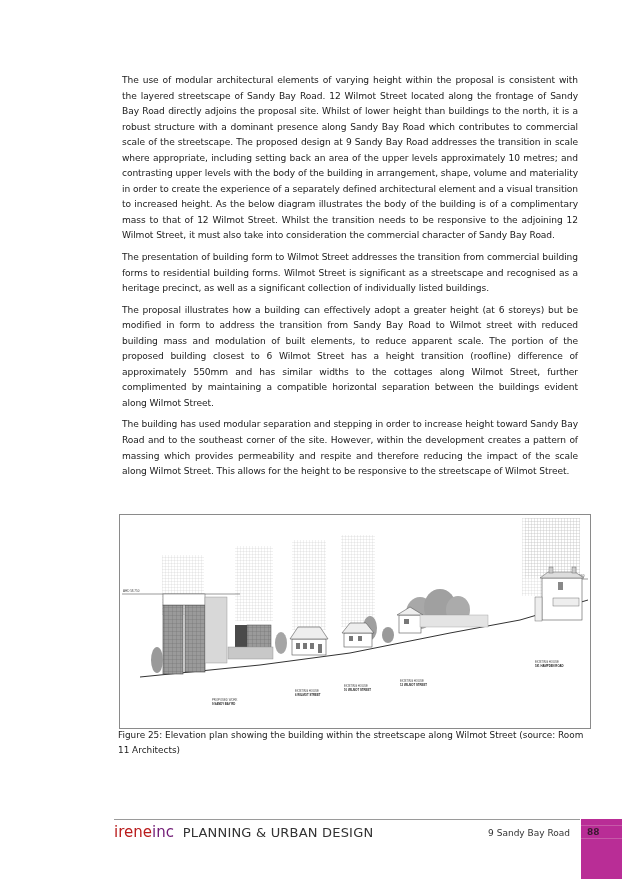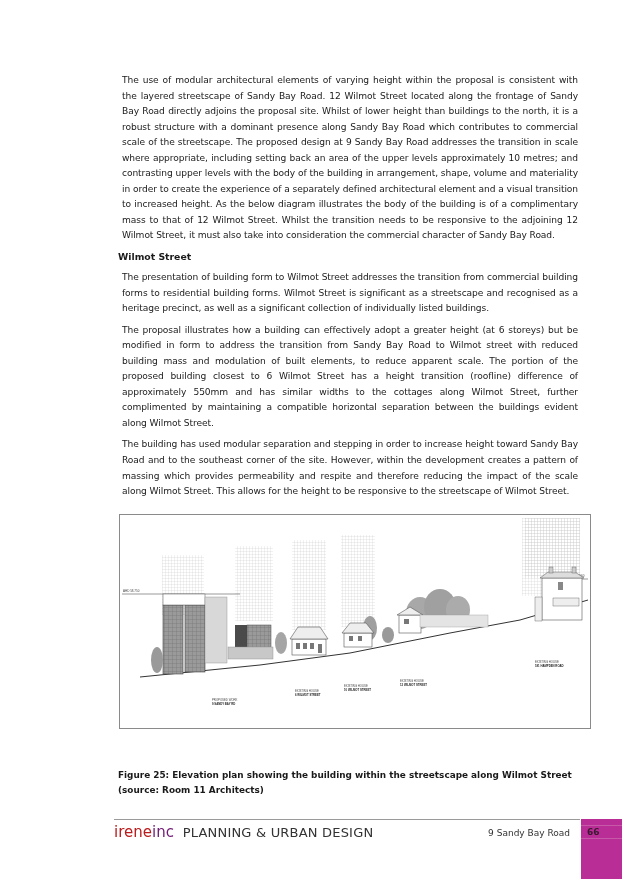--- a/index.html
+++ b/index.html
@@ -3,37 +3,36 @@
   <meta charset="utf-8">
   <style>
     html, body { margin: 0; padding: 0; background: #ffffff; }
     body { width: 622px; height: 879px; position: relative; overflow: hidden;
       font-family: "DejaVu Sans", sans-serif; color: #1a1a1a; }
     .content { position: absolute; left: 118px; top: 73px; width: 460px; }
     .para { font-size: 9.1px; line-height: 15.55px; text-align: justify; margin: 0 0 6px 4px; letter-spacing: -0.08px; }
     .heading { font-size: 9.3px; font-weight: bold; margin: 2px 0 6px 0; line-height: 14px; }
     .figure { position: absolute; left: 119px; top: 514px; width: 470px; height: 213px; border: 1.5px solid #8a8a8a; background: #fff; }
     .figure svg { display: block; }
-    .caption { position: absolute; left: 118px; top: 768px; width: 470px; font-size: 8.9px; font-weight: bold; line-height: 14.5px; }
+    .caption { position: absolute; left: 118px; top: 728px; width: 470px; font-size: 8.9px; font-weight: normal; line-height: 14.5px; }
     .footer-rule { position: absolute; left: 114px; top: 819px; width: 466px; height: 1px; background: #9a9a9a; }
     .footer-logo { position: absolute; left: 114px; top: 822px; font-size: 15px; line-height: 20px; }
     .logo-a { color: #b91c1c; }
     .logo-b { color: #701a75; }
     .footer-tag { font-size: 13px; color: #333; margin-left: 4px; letter-spacing: 0.2px; }
     .footer-doc { position: absolute; right: 52px; top: 828px; font-size: 9px; color: #333; }
     .page-tab { position: absolute; left: 581px; top: 819px; width: 41px; height: 60px; background: #b92d96; }
     .page-num { position: absolute; left: 6px; top: 8px; font-size: 9px; font-weight: bold; color: #3a1a30; }
     .page-tab .stripe { position: absolute; left: 0; right: 0; height: 1px; background: #c65aa8; }
   </style>
 </head>
 <body>
 
 <div class="content">
   <p class="para">The use of modular architectural elements of varying height within the proposal is consistent with the layered streetscape of Sandy Bay Road. 12 Wilmot Street located along the frontage of Sandy Bay Road directly adjoins the proposal site. Whilst of lower height than buildings to the north, it is a robust structure with a dominant presence along Sandy Bay Road which contributes to commercial scale of the streetscape. The proposed design at 9 Sandy Bay Road addresses the transition in scale where appropriate, including setting back an area of the upper levels approximately 10 metres; and contrasting upper levels with the body of the building in arrangement, shape, volume and materiality in order to create the experience of a separately defined architectural element and a visual transition to increased height. As the below diagram illustrates the body of the building is of a complimentary mass to that of 12 Wilmot Street. Whilst the transition needs to be responsive to the adjoining 12 Wilmot Street, it must also take into consideration the commercial character of Sandy Bay Road.</p>
-  <div class="heading">Wilmot Street</div>
   <p class="para">The presentation of building form to Wilmot Street addresses the transition from commercial building forms to residential building forms. Wilmot Street is significant as a streetscape and recognised as a heritage precinct, as well as a significant collection of individually listed buildings.</p>
   <p class="para">The proposal illustrates how a building can effectively adopt a greater height (at 6 storeys) but be modified in form to address the transition from Sandy Bay Road to Wilmot street with reduced building mass and modulation of built elements, to reduce apparent scale. The portion of the proposed building closest to 6 Wilmot Street has a height transition (roofline) difference of approximately 550mm and has similar widths to the cottages along Wilmot Street, further complimented by maintaining a compatible horizontal separation between the buildings evident along Wilmot Street.</p>
   <p class="para">The building has used modular separation and stepping in order to increase height toward Sandy Bay Road and to the southeast corner of the site. However, within the development creates a pattern of massing which provides permeability and respite and therefore reducing the impact of the scale along Wilmot Street. This allows for the height to be responsive to the streetscape of Wilmot Street.</p>
 </div>
 
 <div class="figure">
   <svg width="470" height="213" viewBox="0 0 470 213">
     <defs>
       <pattern id="grid" width="3" height="3" patternUnits="userSpaceOnUse">
         <path d="M3 0 L0 0 0 3" fill="none" stroke="#c9c9c9" stroke-width="0.5"></path>
@@ -127,14 +126,14 @@
 
 <div class="footer-rule"></div>
 <div class="footer-logo">
   <span class="logo-a">irene</span><span class="logo-b">inc</span>
   <span class="footer-tag">PLANNING &amp; URBAN DESIGN</span>
 </div>
 <div class="footer-doc">9 Sandy Bay Road</div>
 <div class="page-tab">
   <div class="stripe" style="top:6px"></div>
   <div class="stripe" style="top:19px"></div>
-  <span class="page-num">66</span>
+  <span class="page-num">88</span>
 </div>
 
 </body></html>

